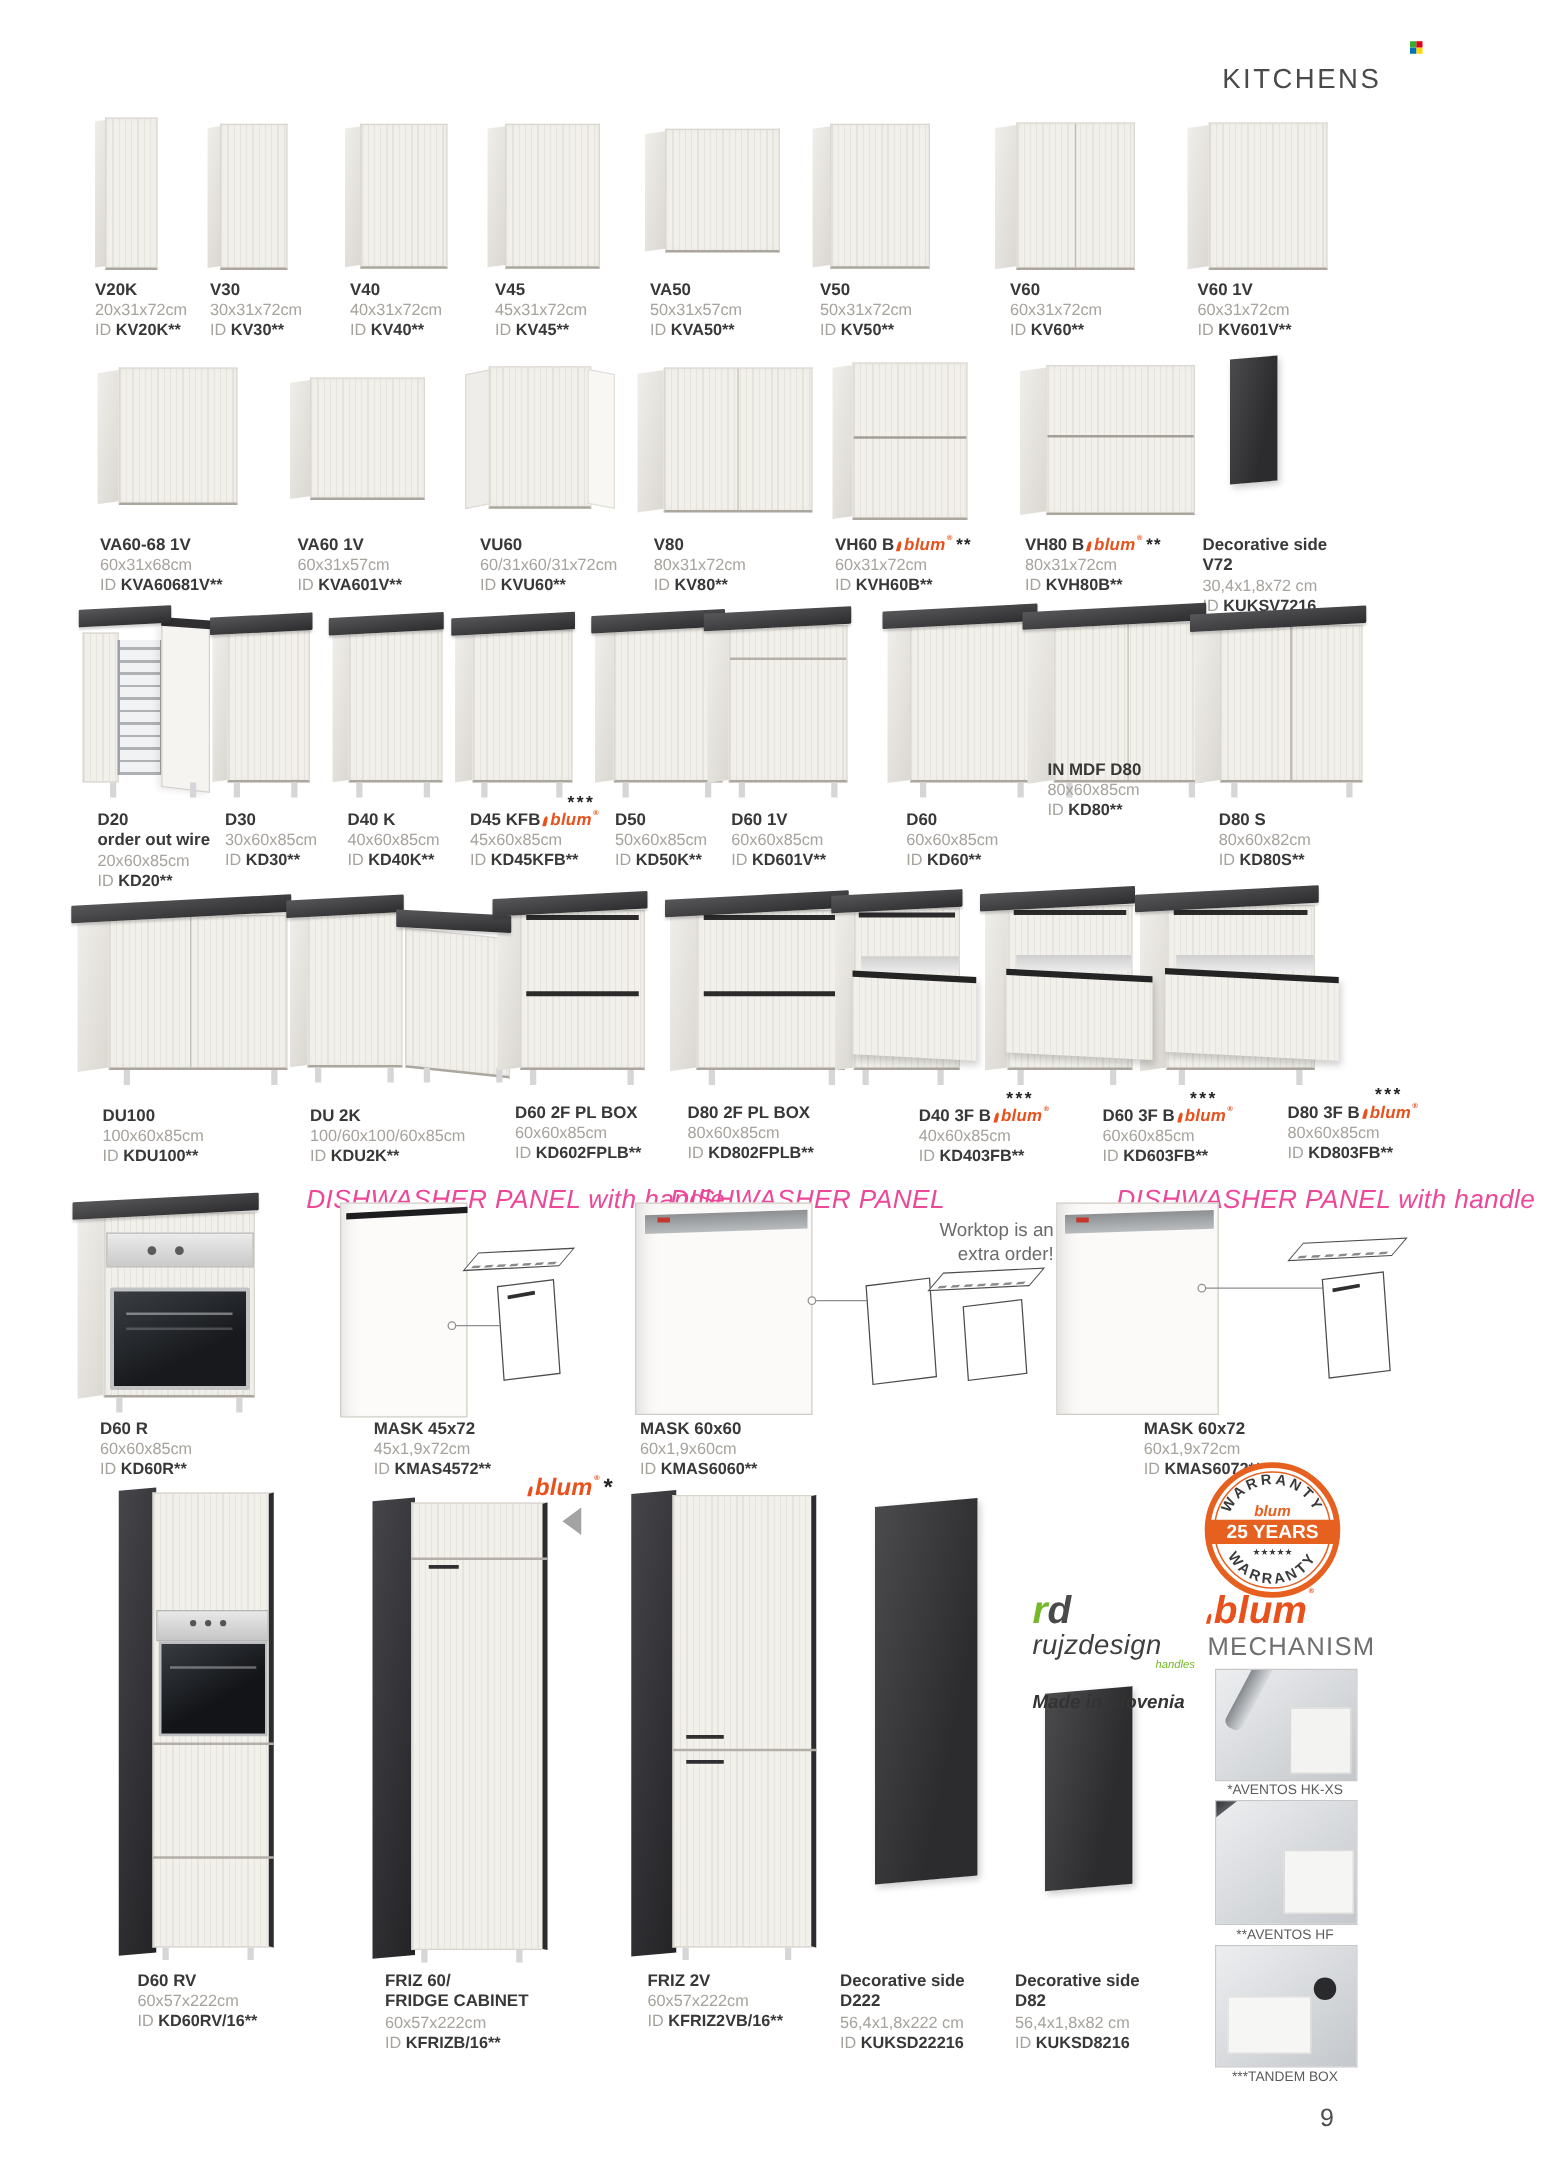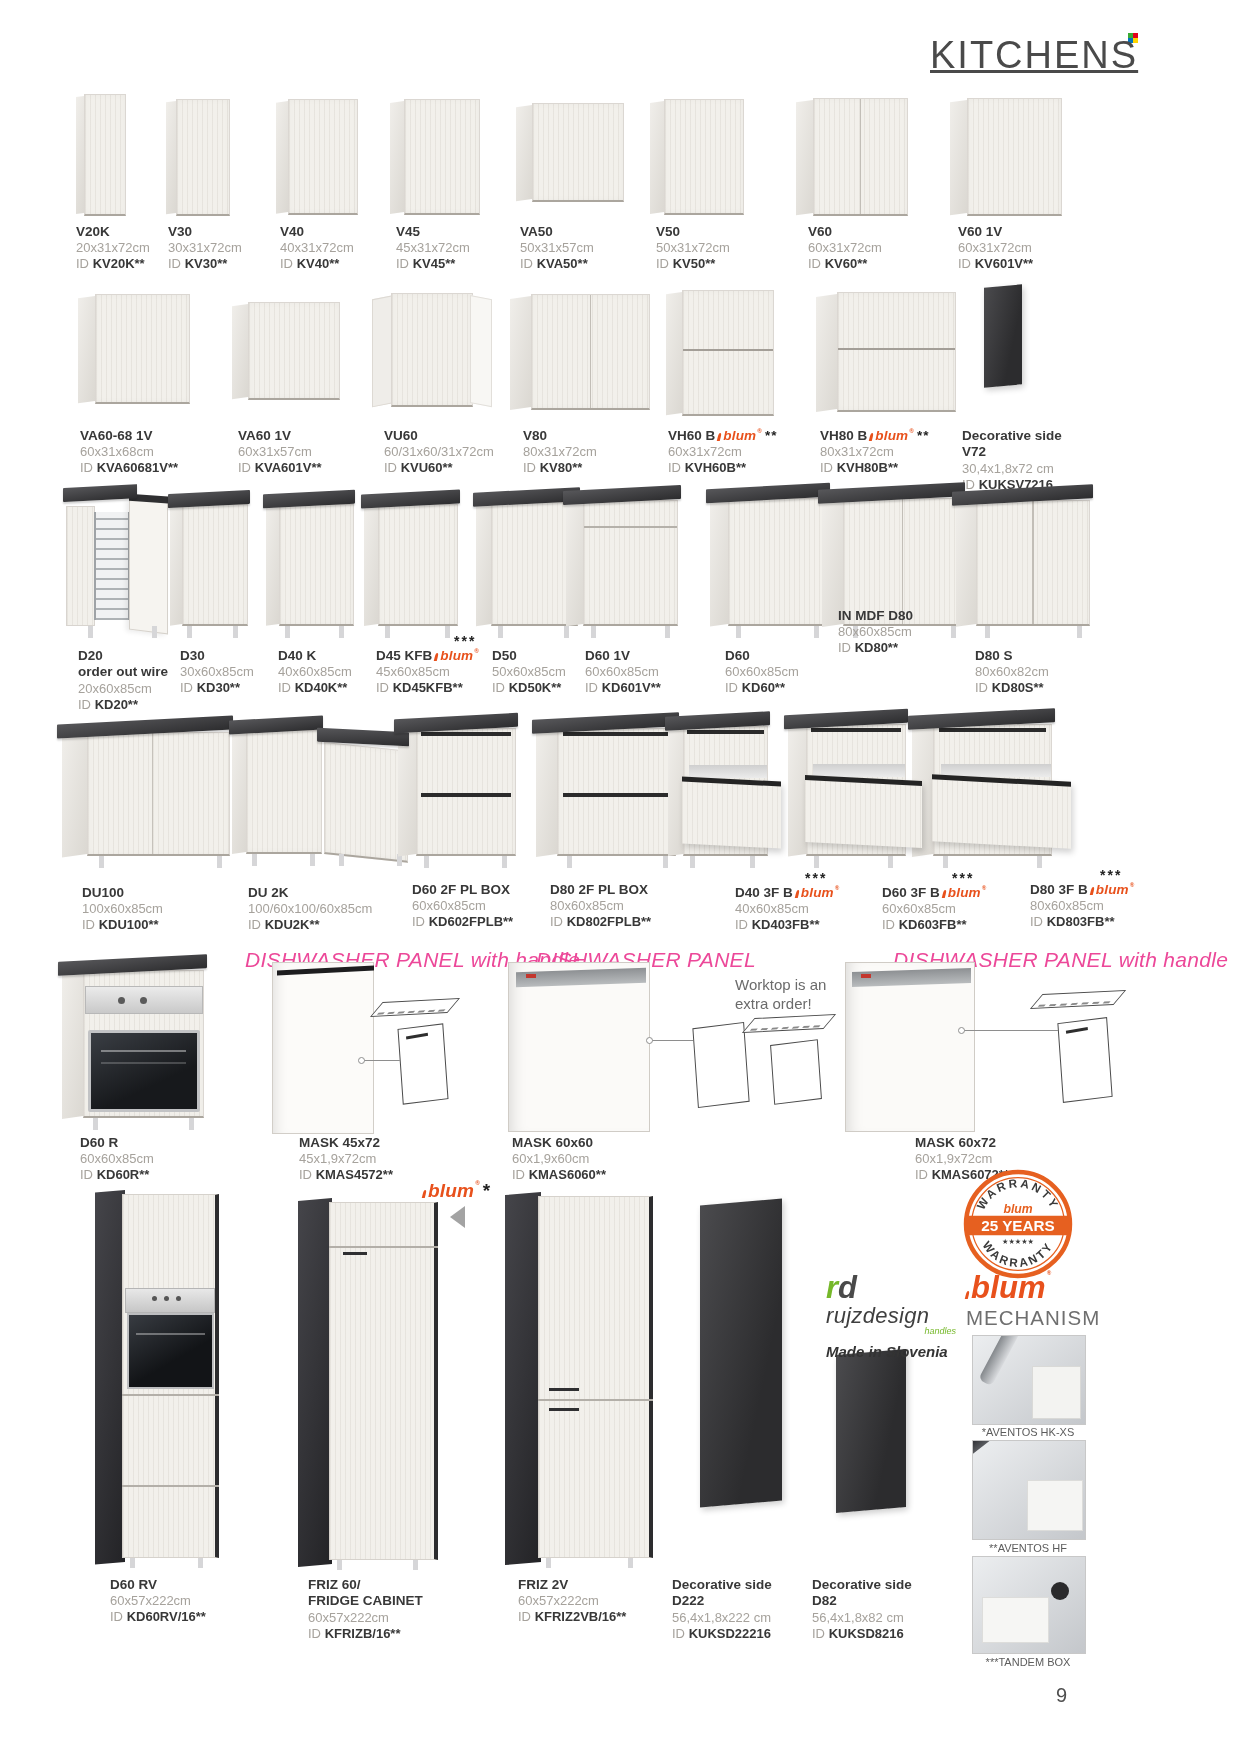--- a/index.html
+++ b/index.html
@@ -1,36 +1,36 @@
 <!DOCTYPE html>
 <html><head>
 <meta charset="utf-8">
 <style>
   html,body{margin:0;padding:0;background:#fff;}
   .page{position:relative;width:1250px;height:1744px;background:#fff;font-family:"Liberation Sans",sans-serif;overflow:hidden;}
   .page i{display:block;position:absolute;font-style:normal;}
 
   
-  .title{position:absolute;left:930px;top:34px;width:175px;text-align:right;font-size:38px;font-weight:300;letter-spacing:2px;color:#4a4a4a;text-decoration:underline;}
+  .title{position:absolute;left:930px;top:50px;width:175px;text-align:right;font-size:22px;font-weight:300;letter-spacing:2px;color:#4a4a4a;}
   .logo-mark{position:absolute;left:1128px;top:33px;width:5px;height:5px;background:#3aaa35;box-shadow:5px 0 0 #e3001b,0 5px 0 #0072bc,5px 5px 0 #ffd500;}
   .pagenum{position:absolute;left:1056px;top:1684px;font-size:20px;color:#4f4f4f;}
 
   .lbl{position:absolute;font-size:13px;line-height:1.22;}
   .lbl .nm{display:block;font-weight:700;color:#383838;font-size:13.5px;}
   .lbl .dm{display:block;color:#a6a29c;}
   .lbl .idl{display:block;color:#a6a29c;}
   .lbl .idl em{font-style:normal;color:#a6a29c;}
   .lbl .idl b{color:#383838;}
   .blum{color:#e8511c;font-style:italic;font-weight:800;letter-spacing:.2px;margin-left:3px;}
   .blum::before{content:"";display:inline-block;width:3px;height:8px;margin-right:2px;background:#e8511c;border-radius:50% 50% 0 0;transform:skewX(-14deg) translateY(1px);}
   .blum::after{content:"\00ae";font-size:6px;vertical-align:top;margin-left:1px;}
   .mk{font-weight:700;color:#232323;margin-left:3px;letter-spacing:1px;font-style:normal;}
   .stars{position:absolute;top:-15px;left:70px;font-weight:700;color:#232323;letter-spacing:2px;font-size:14px;}
   .dwhead{position:absolute;font-size:21px;color:#ec4899;letter-spacing:.3px;font-style:italic;}
-  .wnote{position:absolute;width:108px;font-size:15px;color:#6b6b6b;line-height:1.25;}
+  .wnote{position:absolute;width:108px;text-align:right;font-size:15px;color:#6b6b6b;line-height:1.25;}
   .blumline{position:absolute;font-size:19px;}
   .blumline .blum{font-size:19px;}
   .tri-left{position:absolute;width:0;height:0;border-top:11px solid transparent;border-bottom:11px solid transparent;border-right:15px solid #a3a3a3;}
 
   
   .cab{position:absolute;}
   .cab .side{left:0;top:4px;bottom:3px;width:15%;background:linear-gradient(100deg,#f0eeea,#dbd8d2);transform:skewY(-8deg);transform-origin:100% 50%;}
   .cab .front{left:15%;right:0;top:2px;bottom:0;background-color:#f2f0eb;background-image:repeating-linear-gradient(90deg,rgba(148,138,124,.12) 0 1px,transparent 1px 5px);border:1px solid #dbd7d2;border-bottom:2px solid #aba69e;box-shadow:inset 0 0 6px rgba(0,0,0,.03);}
   .split-v .front::before{content:"";position:absolute;left:49.5%;top:0;bottom:0;width:1.5px;background:#c2beb7;}
   .split-h .front::before{content:"";position:absolute;top:47%;left:0;right:0;height:2px;background:#a39e97;}
@@ -83,21 +83,21 @@
   .tc::before{content:"";position:absolute;left:30%;top:30%;width:5px;height:5px;border-radius:50%;background:#555;box-shadow:12px 0 0 #555,24px 0 0 #555;}
   .tg{background:linear-gradient(150deg,#383c42,#121417 60%);border:2px solid #bdbec0;z-index:2;}
   .tg::before{content:"";position:absolute;left:8%;right:8%;top:25%;height:2px;background:rgba(255,255,255,.35);}
   .tlegs{bottom:0;left:28%;width:5px;height:10px;background:#d6d6d8;box-shadow:var(--lx,70px) 0 0 #d6d6d8;}
   
   .rujz{position:absolute;left:826px;top:1272px;width:130px;font-style:italic;}
   .rujz .rd-r{font-size:31px;font-weight:700;color:#76b82a;line-height:1;}
   .rujz .rd-d{font-size:31px;font-weight:700;color:#4a4a4a;line-height:1;}
   .rujz .rname{font-size:22px;font-weight:300;color:#3f3f3f;letter-spacing:.3px;}
   .rujz .rsub{display:block;text-align:right;font-size:9px;color:#76b82a;margin-top:-3px;}
-  .rujz .made{display:block;font-size:15px;font-weight:700;color:#333;margin-top:7px;}
+  .rujz .made{display:block;font-size:15px;font-weight:700;color:#333;margin-top:17px;}
   .mech{position:absolute;left:966px;top:1270px;width:140px;}
   .mech .blum{font-size:31px;margin-left:0;}
   .mech .mlabel{display:block;font-size:20.5px;font-weight:300;color:#6f6f6f;letter-spacing:1px;margin-top:0px;}
   .photo{position:absolute;border:1px solid #c8c8c8;background:linear-gradient(140deg,#eceef0,#c4c7cb);overflow:hidden;}
   .caption{position:absolute;width:112px;text-align:center;font-size:11px;color:#5c5c5c;}
 </style>
 </head>
 <body>
 
 <div class="page">

